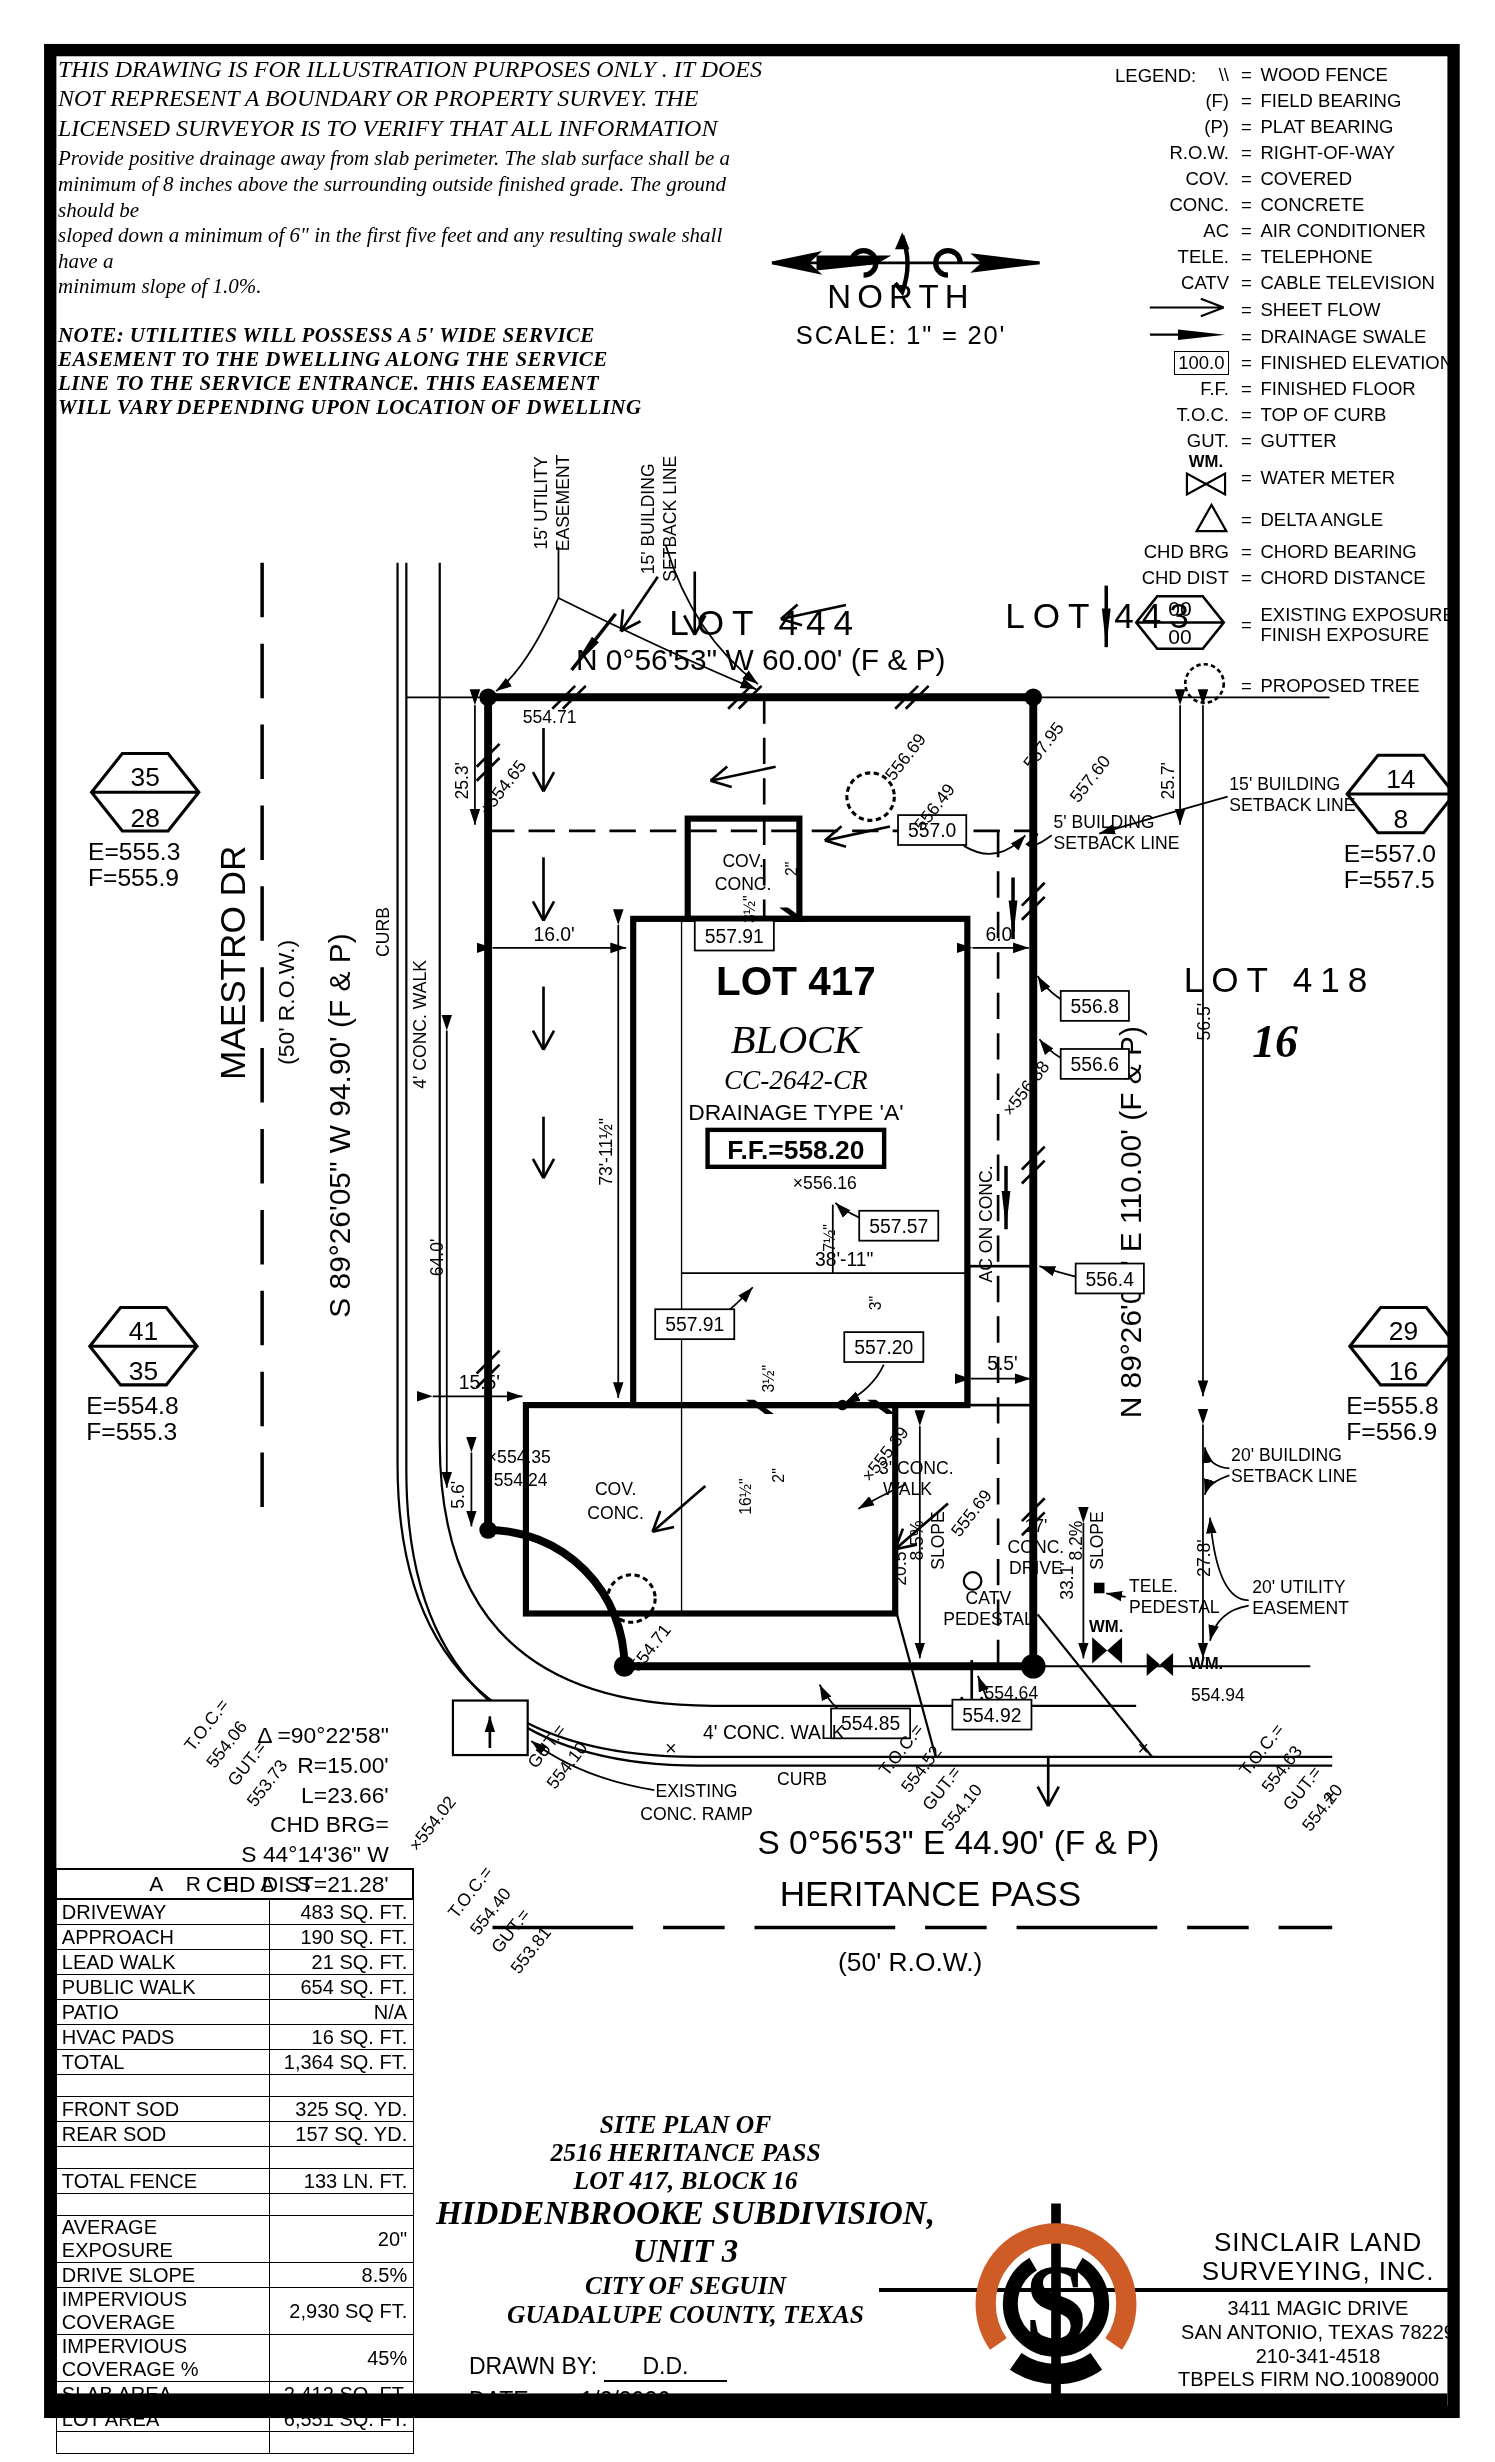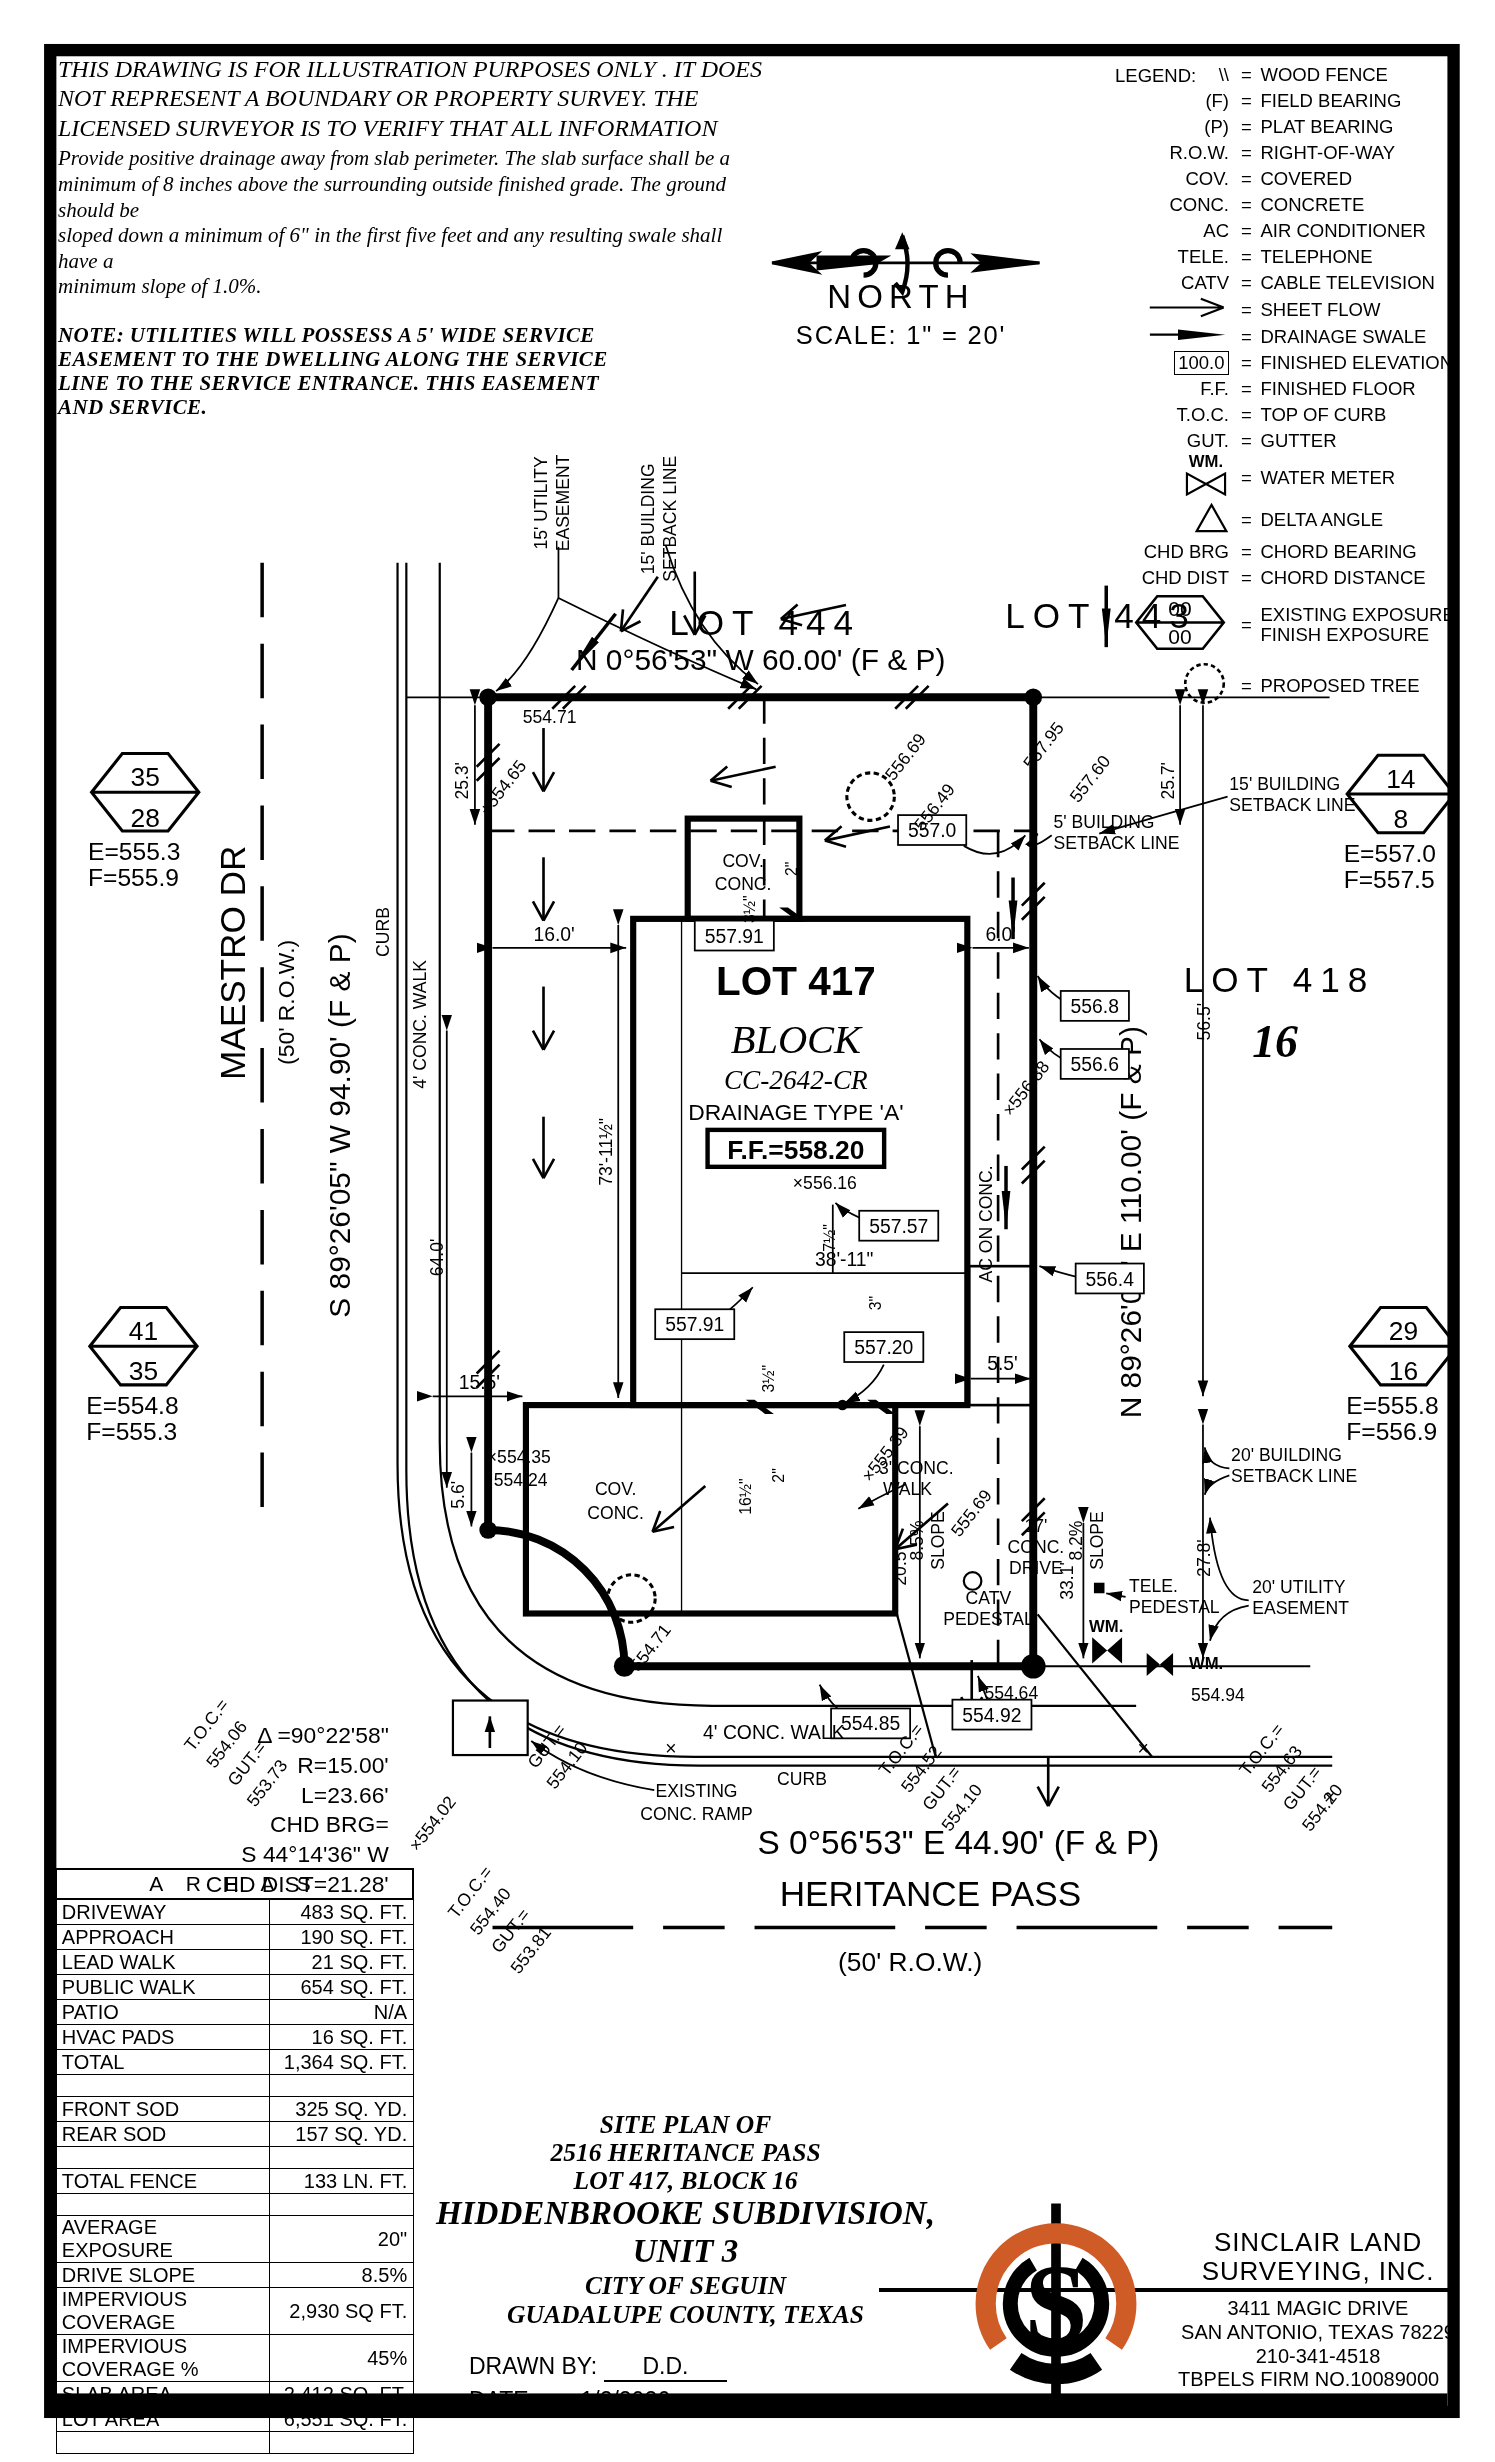--- a/index.html
+++ b/index.html
@@ -391,21 +391,21 @@
     <div class="p2">
       <div>Provide positive drainage away from slab perimeter. The slab surface shall be a</div>
         <div>minimum of 8 inches above the surrounding outside finished grade. The ground should be</div>
       <div>sloped down a minimum of 6" in the first five feet and any resulting swale shall have a</div>
         <div>minimum slope of 1.0%.</div>
     </div>
     <div class="p3">
       <div>NOTE: UTILITIES WILL POSSESS A 5' WIDE SERVICE</div>
         <div>EASEMENT TO THE DWELLING ALONG THE SERVICE</div>
       <div>LINE TO THE SERVICE ENTRANCE. THIS EASEMENT</div>
-      <div>AND SERVICE.</div>
+        <div>WILL VARY DEPENDING UPON LOCATION OF DWELLING</div>
     </div>
   </div>
 
   <div id="northblock" class="abs">
     <div id="north-label">NORTH</div>
     <div id="scale-label">SCALE: 1" = 20'</div>
   </div>
 
   <div id="legend" class="abs">
     <span class="lgtitle">LEGEND:</span>

